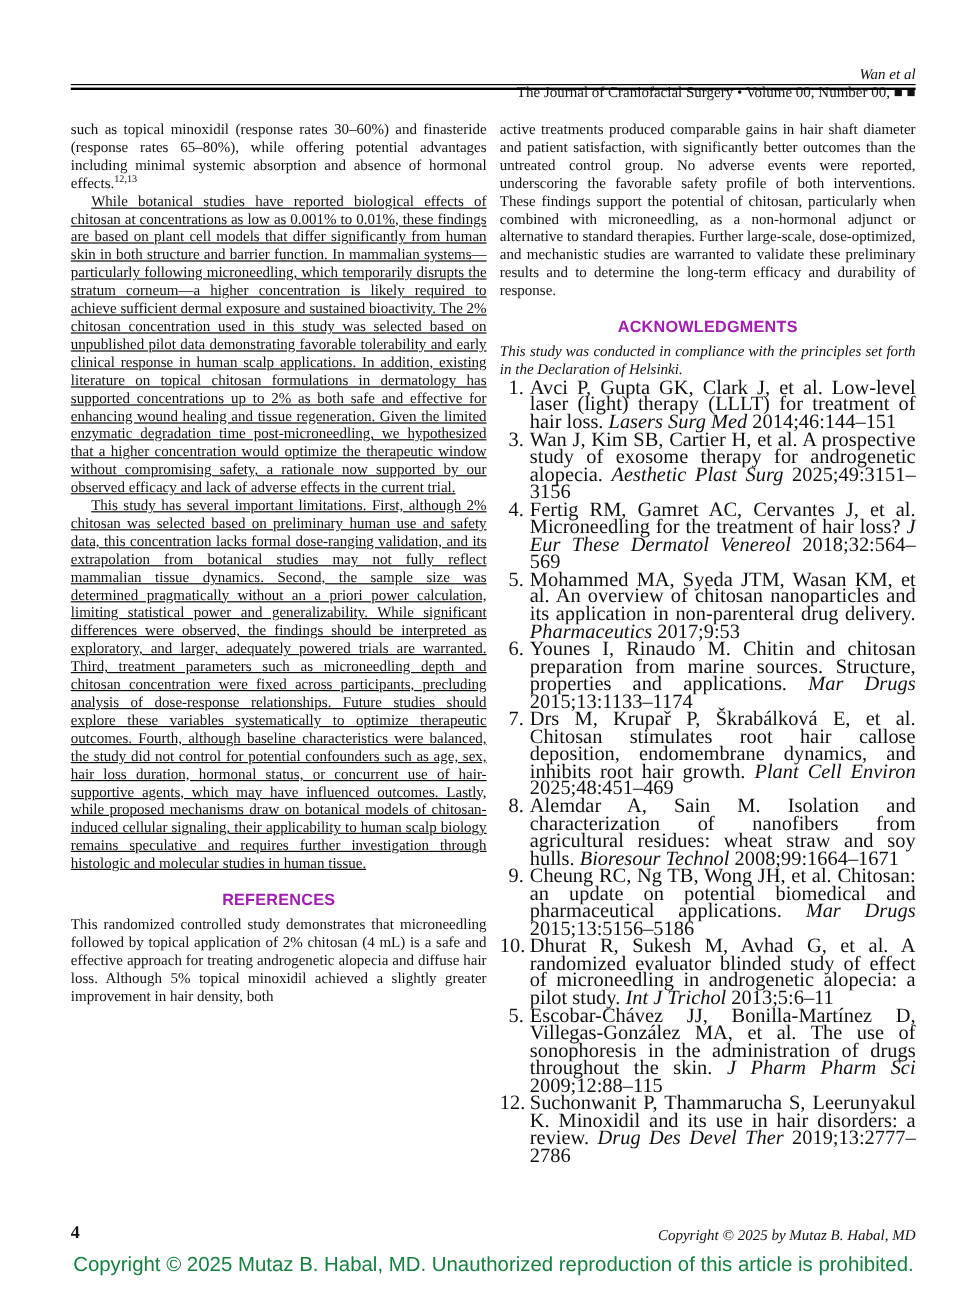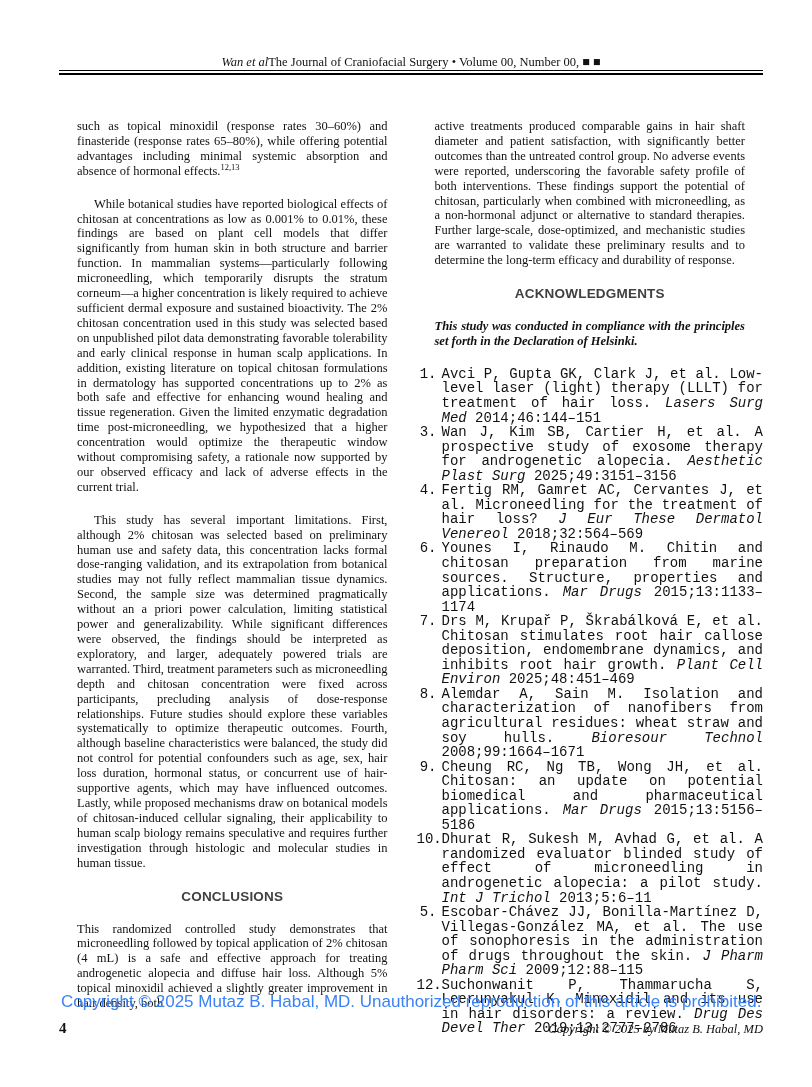--- a/index.html
+++ b/index.html
@@ -16,20 +16,21 @@
   .running-header {
     position: absolute;
     left: 59px;
     right: 49px;
     top: 55px;
     display: flex;
     justify-content: center;
     align-items: flex-end;
     font-size: 12.5px;
     font-style: italic;
+    flex-direction: column;
   }
   .running-header .issue { font-style: normal; }
   .running-header .issue .jtitle { }
   .header-rule {
     position: absolute;
     left: 59px;
     right: 49px;
     top: 70px;
     height: 2px;
     border-top: 1px solid #000;
@@ -39,52 +40,50 @@
   .columns {
     position: absolute;
     top: 101px;
     left: 59px;
     right: 49px;
     display: flex;
     gap: 11px;
   }
   .col { width: 346.5px; }
   .col p {
-    margin: 18px;
+    margin: 0;
     font-size: 12.5px;
     line-height: 14.9px;
     text-align: justify;
   }
-  .col p.indent { text-indent: 17px; }
+  .col p.indent { text-indent: 17px; text-decoration: underline; }
   sup { font-size: 8.5px; line-height: 0; vertical-align: super; }
   h2.section-heading {
     margin: 15px 0 6px 0;
     text-align: center;
     font-family: "Liberation Sans", sans-serif;
     font-weight: bold;
     font-size: 13.5px;
     letter-spacing: 0.2px;
-    color: #404040;
+    color: #a21caf;
   }
   .ack-text {
     font-style: italic;
-    font-weight: bold;
   }
   
   ol.refs {
     margin: 0;
     padding: 0;
     list-style: none;
   }
   ol.refs li {
-    font-size: 14px;
+    font-size: 17px;
     line-height: 14.55px;
     text-align: justify;
     padding-left: 25px;
-    font-family: Liberation Mono, monospace;
   }
   ol.refs .ref-num {
     display: inline-block;
     width: 20px;
     margin-left: -25px;
     margin-right: 5px;
     text-align: right;
   }
   ol.refs .jrnl { font-style: italic; }
   
@@ -102,24 +101,24 @@
     font-size: 15px;
   }
   .copyright-right {
     font-style: italic;
     font-size: 12.5px;
   }
   .copyright-banner {
     position: absolute;
     left: 61px;
     right: 40px;
-    top: 992px;
+    top: 1044px;
     font-family: "Liberation Sans", sans-serif;
     font-size: 17px;
-    color: #3b82f6;
+    color: #15803d;
     white-space: nowrap;
   }
 </style>
 </head>
 <body>
 
 <div class="page">
 
   <div class="running-header">
     <span class="author">Wan et al</span>
@@ -128,32 +127,33 @@
   <div class="header-rule"></div>
 
   <div class="columns">
 
     <div class="col">
       <div id="left-paragraphs">
           <p>such as topical minoxidil (response rates 30–60%) and finasteride (response rates 65–80%), while offering potential advantages including minimal systemic absorption and absence of hormonal effects.<sup>12,13</sup></p>
           <p class="indent">While botanical studies have reported biological effects of chitosan at concentrations as low as 0.001% to 0.01%, these findings are based on plant cell models that differ significantly from human skin in both structure and barrier function. In mammalian systems—particularly following microneedling, which temporarily disrupts the stratum corneum—a higher concentration is likely required to achieve sufficient dermal exposure and sustained bioactivity. The 2% chitosan concentration used in this study was selected based on unpublished pilot data demonstrating favorable tolerability and early clinical response in human scalp applications. In addition, existing literature on topical chitosan formulations in dermatology has supported concentrations up to 2% as both safe and effective for enhancing wound healing and tissue regeneration. Given the limited enzymatic degradation time post-microneedling, we hypothesized that a higher concentration would optimize the therapeutic window without compromising safety, a rationale now supported by our observed efficacy and lack of adverse effects in the current trial.</p>
           <p class="indent">This study has several important limitations. First, although 2% chitosan was selected based on preliminary human use and safety data, this concentration lacks formal dose-ranging validation, and its extrapolation from botanical studies may not fully reflect mammalian tissue dynamics. Second, the sample size was determined pragmatically without an a priori power calculation, limiting statistical power and generalizability. While significant differences were observed, the findings should be interpreted as exploratory, and larger, adequately powered trials are warranted. Third, treatment parameters such as microneedling depth and chitosan concentration were fixed across participants, precluding analysis of dose-response relationships. Future studies should explore these variables systematically to optimize therapeutic outcomes. Fourth, although baseline characteristics were balanced, the study did not control for potential confounders such as age, sex, hair loss duration, hormonal status, or concurrent use of hair-supportive agents, which may have influenced outcomes. Lastly, while proposed mechanisms draw on botanical models of chitosan-induced cellular signaling, their applicability to human scalp biology remains speculative and requires further investigation through histologic and molecular studies in human tissue.</p>
         </div>
-      <h2 class="section-heading">CONCLUSIONS</h2>
+      <h2 class="section-heading">REFERENCES</h2>
       <p>This randomized controlled study demonstrates that microneedling followed by topical application of 2% chitosan (4 mL) is a safe and effective approach for treating androgenetic alopecia and diffuse hair loss. Although 5% topical minoxidil achieved a slightly greater improvement in hair density, both</p>
     </div>
 
     <div class="col">
       <p>active treatments produced comparable gains in hair shaft diameter and patient satisfaction, with significantly better outcomes than the untreated control group. No adverse events were reported, underscoring the favorable safety profile of both interventions. These findings support the potential of chitosan, particularly when combined with microneedling, as a non-hormonal adjunct or alternative to standard therapies. Further large-scale, dose-optimized, and mechanistic studies are warranted to validate these preliminary results and to determine the long-term efficacy and durability of response.</p>
       <h2 class="section-heading">ACKNOWLEDGMENTS</h2>
       <p class="ack-text">This study was conducted in compliance with the principles set forth in the Declaration of Helsinki.</p>
       <ol class="refs" id="refs-list">
           <li><span class="ref-num">1.</span>Avci P, Gupta GK, Clark J, et al. Low-level laser (light) therapy (LLLT) for treatment of hair loss. <span class="jrnl">Lasers Surg Med</span> 2014;46:144–151</li>
           <li><span class="ref-num">3.</span>Wan J, Kim SB, Cartier H, et al. A prospective study of exosome therapy for androgenetic alopecia. <span class="jrnl">Aesthetic Plast Surg</span> 2025;49:3151–3156</li>
           <li><span class="ref-num">4.</span>Fertig RM, Gamret AC, Cervantes J, et al. Microneedling for the treatment of hair loss? <span class="jrnl">J Eur These Dermatol Venereol</span> 2018;32:564–569</li>
+          <li><span class="ref-num">5.</span>Mohammed MA, Syeda JTM, Wasan KM, et al. An overview of chitosan nanoparticles and its application in non-parenteral drug delivery. <span class="jrnl">Pharmaceutics</span> 2017;9:53</li>
           <li><span class="ref-num">6.</span>Younes I, Rinaudo M. Chitin and chitosan preparation from marine sources. Structure, properties and applications. <span class="jrnl">Mar Drugs</span> 2015;13:1133–1174</li>
           <li><span class="ref-num">7.</span>Drs M, Krupař P, Škrabálková E, et al. Chitosan stimulates root hair callose deposition, endomembrane dynamics, and inhibits root hair growth. <span class="jrnl">Plant Cell Environ</span> 2025;48:451–469</li>
           <li><span class="ref-num">8.</span>Alemdar A, Sain M. Isolation and characterization of nanofibers from agricultural residues: wheat straw and soy hulls. <span class="jrnl">Bioresour Technol</span> 2008;99:1664–1671</li>
           <li><span class="ref-num">9.</span>Cheung RC, Ng TB, Wong JH, et al. Chitosan: an update on potential biomedical and pharmaceutical applications. <span class="jrnl">Mar Drugs</span> 2015;13:5156–5186</li>
           <li><span class="ref-num">10.</span>Dhurat R, Sukesh M, Avhad G, et al. A randomized evaluator blinded study of effect of microneedling in androgenetic alopecia: a pilot study. <span class="jrnl">Int J Trichol</span> 2013;5:6–11</li>
           <li><span class="ref-num">5.</span>Escobar-Chávez JJ, Bonilla-Martínez D, Villegas-González MA, et al. The use of sonophoresis in the administration of drugs throughout the skin. <span class="jrnl">J Pharm Pharm Sci</span> 2009;12:88–115</li>
           <li><span class="ref-num">12.</span>Suchonwanit P, Thammarucha S, Leerunyakul K. Minoxidil and its use in hair disorders: a review. <span class="jrnl">Drug Des Devel Ther</span> 2019;13:2777–2786</li>
         </ol>
     </div>
 

